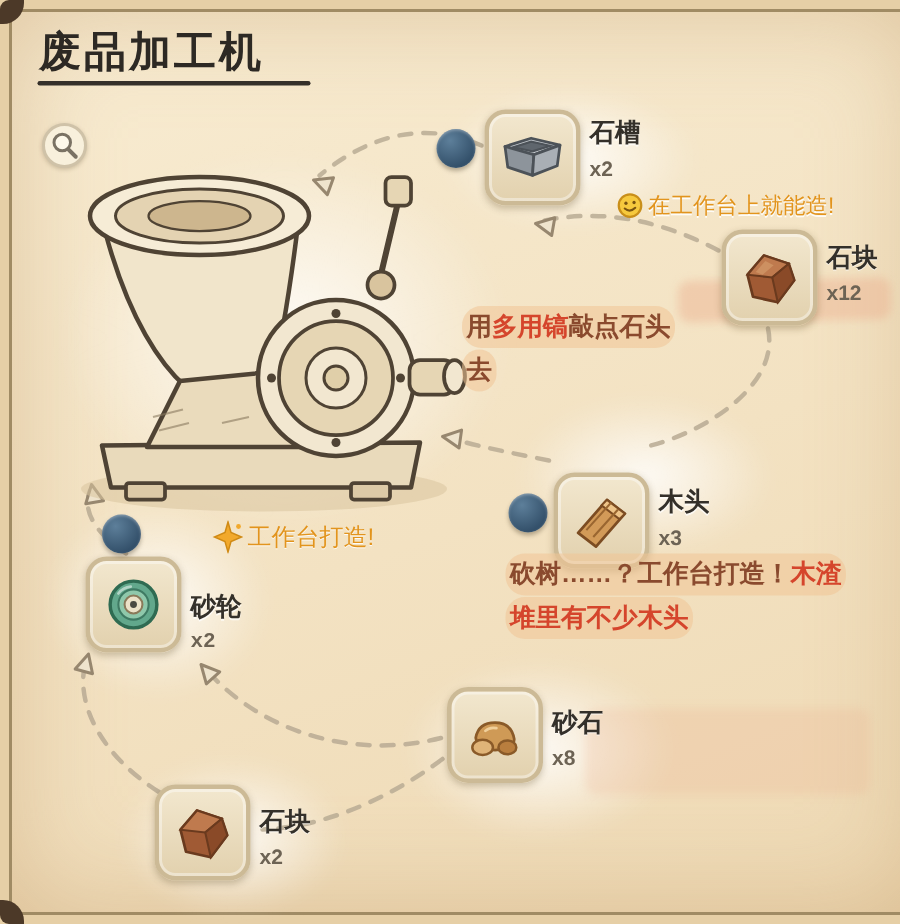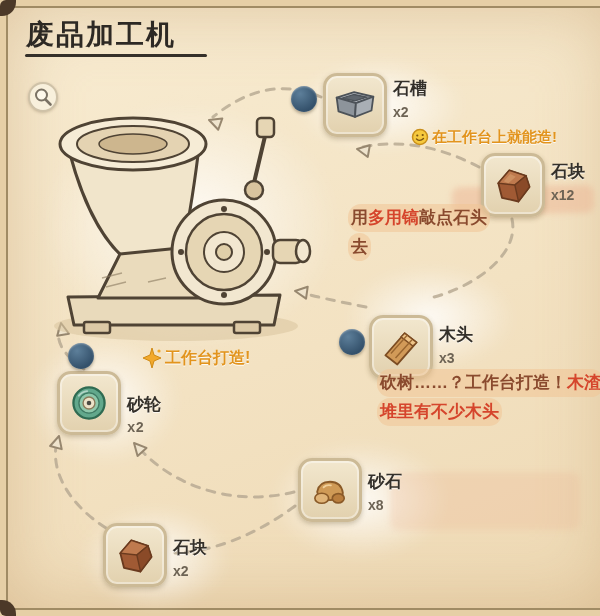--- a/index.html
+++ b/index.html
@@ -42,25 +42,25 @@
     box-shadow:0 2px 5px rgba(100,80,40,.3), inset 0 0 0 2px rgba(255,255,255,.4);
     display:flex;align-items:center;justify-content:center;}
   .card svg{width:44px;height:44px;}
   .dot{position:absolute;width:26px;height:26px;border-radius:50%;
     background:radial-gradient(circle at 35% 30%,#5d7f9a,#33506a 72%);
     box-shadow:0 2px 3px rgba(60,50,30,.35), inset 0 1px 2px rgba(255,255,255,.35);}
   .labels{position:absolute;left:70px;top:4px;white-space:nowrap;}
   .iname{font-size:17px;font-weight:bold;color:#34302a;text-shadow:0 1px 0 rgba(255,255,255,.7);}
   .icount{font-size:14px;font-weight:bold;color:#6d6354;margin-top:4px;}
 
-  .note-orange{position:absolute;font-weight:bold;font-size:15px;color:#e2941d;
+  .note-orange{position:absolute;font-weight:normal;font-size:15px;color:#e2941d;
     text-shadow:0 1px 0 rgba(255,255,255,.85);white-space:nowrap;}
   .note-red{position:absolute;font-size:17px;font-weight:bold;line-height:26px;color:#8a4a2e;}
   .note-red .hl{background:rgba(240,196,150,.55);padding:1px 3px;border-radius:13px;
-    white-space:nowrap;display:inline-block;margin-bottom:1px;margin-left:40px;}
+    white-space:nowrap;display:inline-block;margin-bottom:1px;}
   .red-em{color:#d5452c;}
 
   .abs{position:absolute;}
   svg{display:block;}
 </style>
 </head>
 <body>
 
 <div id="app">
   <div class="panel"></div>

